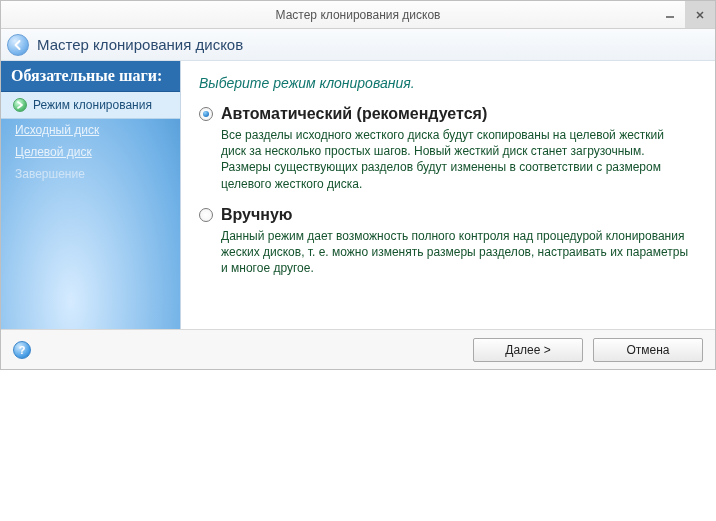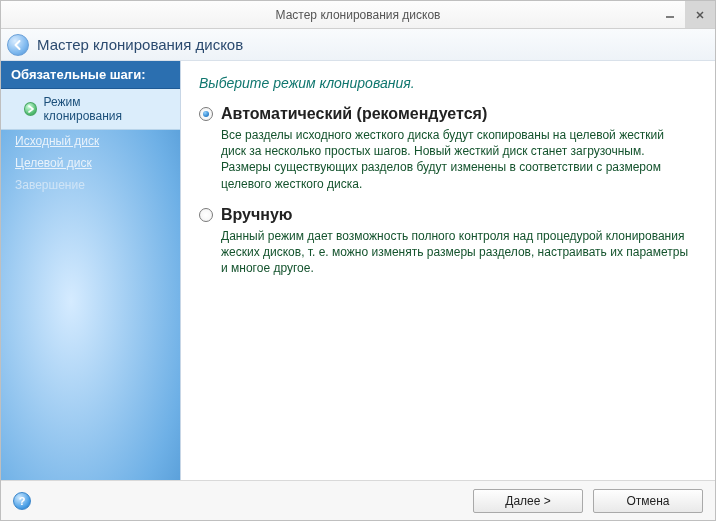--- a/index.html
+++ b/index.html
@@ -1,32 +1,32 @@
 <!DOCTYPE html>
 <html><head>
 <meta charset="utf-8">
 <style>
   * { box-sizing: border-box; margin: 0; padding: 0; }
   html, body { width: 716px; height: 521px; font-family: "Segoe UI", Tahoma, sans-serif; font-size: 12px; color: #333; background: #fff; overflow: hidden; }
-  .window { width: 716px; height: 521px; border: 1px solid #bfbfbf; display: flex; flex-direction: column; background: #fff; justify-content: center; }
+  .window { width: 716px; height: 370px; border: 1px solid #bfbfbf; display: flex; flex-direction: column; background: #fff; justify-content: center; }
   .titlebar { height: 28px; background: linear-gradient(#fdfdfd, #f3f3f3); border-bottom: 1px solid #d0d0d0; display: flex; align-items: center; justify-content: center; position: relative; }
   .titlebar .title { font-size: 12px; color: #555; }
   .titlebar .win-controls { position: absolute; right: 0; top: 0; display: flex; height: 100%; }
   .win-btn { width: 30px; height: 100%; display: flex; align-items: center; justify-content: center; font-family: inherit; }
   .win-btn.minimize { color: #555; }
   .win-btn.close { background: #d7d7d7; color: #555; }
   .win-btn svg { display: block; }
   .header { height: 32px; background: linear-gradient(#f9fbfd, #eef3f8); border-bottom: 1px solid #d9e1ea; display: flex; align-items: center; padding: 0 6px; gap: 8px; }
   .back-btn { width: 22px; height: 22px; border-radius: 50%; background: radial-gradient(circle at 35% 30%, #d9ecff, #7fb9ef 60%, #4b8fd4); border: 1px solid #6aa0d8; display: flex; align-items: center; justify-content: center; }
   .back-btn svg { display: block; }
   .header-title { font-size: 15px; color: #2b4a6f; }
   .body { flex: 1; display: flex; min-height: 0; }
   .sidebar { width: 180px; background: radial-gradient(ellipse 260px 520px at 70px 240px, #d5ebff 0%, #6eb0e6 45%, #1f6fb5 85%, #0c4e90 100%); border-right: 1px solid #c7d6e6; color: #fff; display: flex; flex-direction: column; }
-  .sidebar-header { background: #2b6fb0; padding: 6px 10px; font-size: 13px; font-weight: 600; border-bottom: 1px solid #1e5a96; }
-  .sidebar-active { background: #dbedfb; color: #1b4f7a; display: flex; align-items: center; gap: 6px; padding: 6px 23px; font-size: 12px; border-bottom: 1px solid #b8d4ea; }
+  .sidebar-header { background: #2b6fb0; padding: 6px 10px; font-size: 16px; font-weight: 600; border-bottom: 1px solid #1e5a96; font-family: Liberation Serif, serif; }
+  .sidebar-active { background: #dbedfb; color: #1b4f7a; display: flex; align-items: center; gap: 6px; padding: 6px 12px; font-size: 12px; border-bottom: 1px solid #b8d4ea; }
   .sidebar-active .step-icon { width: 14px; height: 14px; border-radius: 50%; background: radial-gradient(circle at 35% 30%, #cfffde, #5cc27a 60%, #2f9e50); border: 1px solid #4ba766; display: flex; align-items: center; justify-content: center; }
   .sidebar-active .step-icon svg { display:block; }
   .sidebar-item { padding: 4px 14px; font-size: 12px; color: #e8f2fb; }
   .sidebar-item.link { text-decoration: underline; cursor: pointer; }
   .sidebar-item.dim { color: #cfe4f6; }
   .sidebar-spacer { flex: 1; }
   .content { flex: 1; padding: 14px 18px 10px 18px; overflow: auto; }
   .content-title { color: #0f766e; font-size: 14px; margin-bottom: 14px; font-style: italic; }
   .option-row { display: flex; align-items: center; gap: 8px; margin-top: 4px; }
   .radio { width: 14px; height: 14px; border: 1px solid #7a7a7a; border-radius: 50%; background: radial-gradient(#fff, #f1f1f1); display: flex; align-items: center; justify-content: center; }

